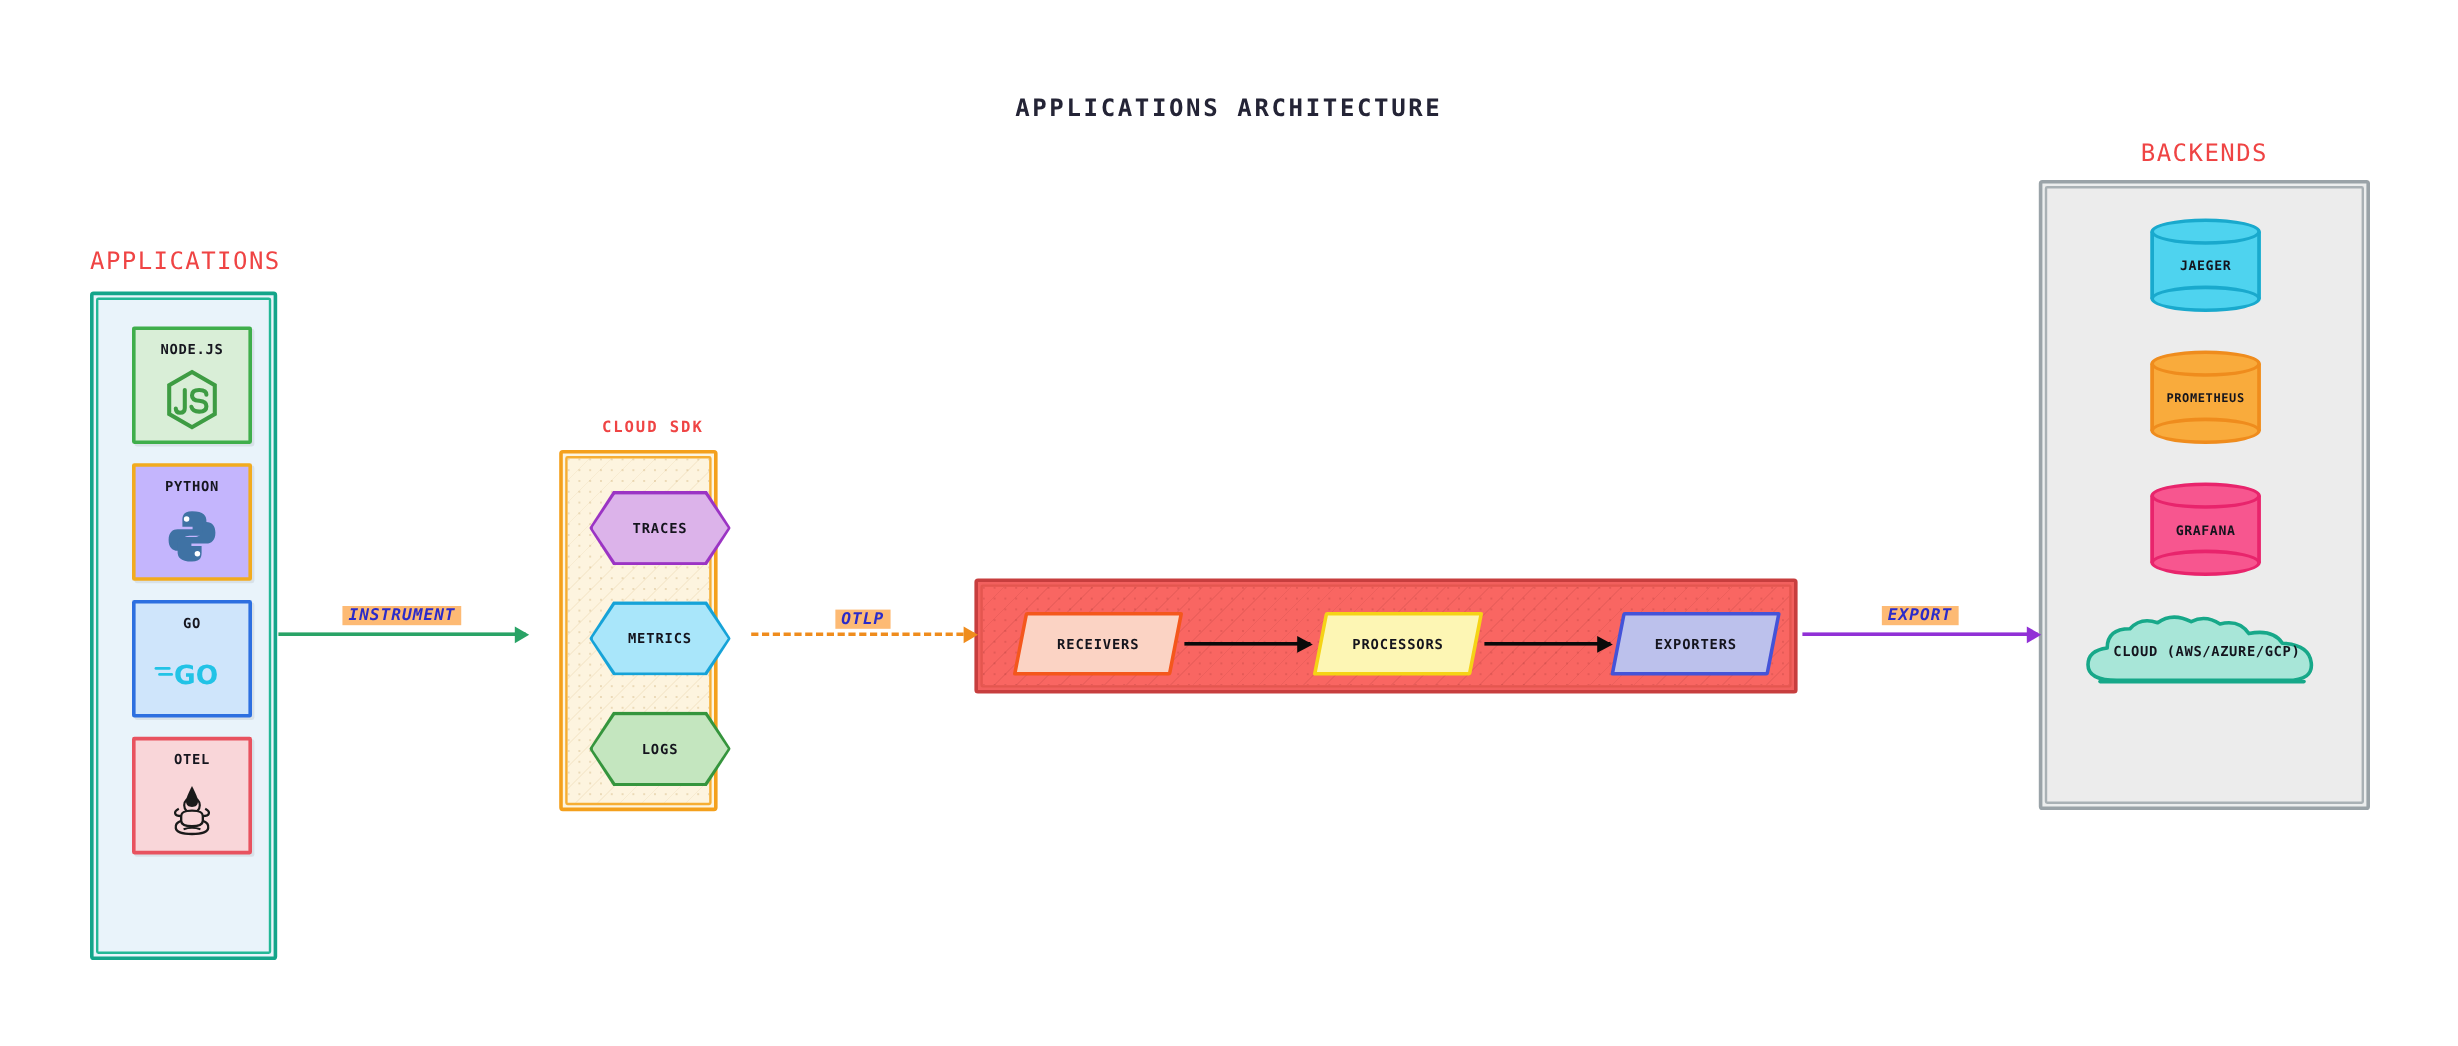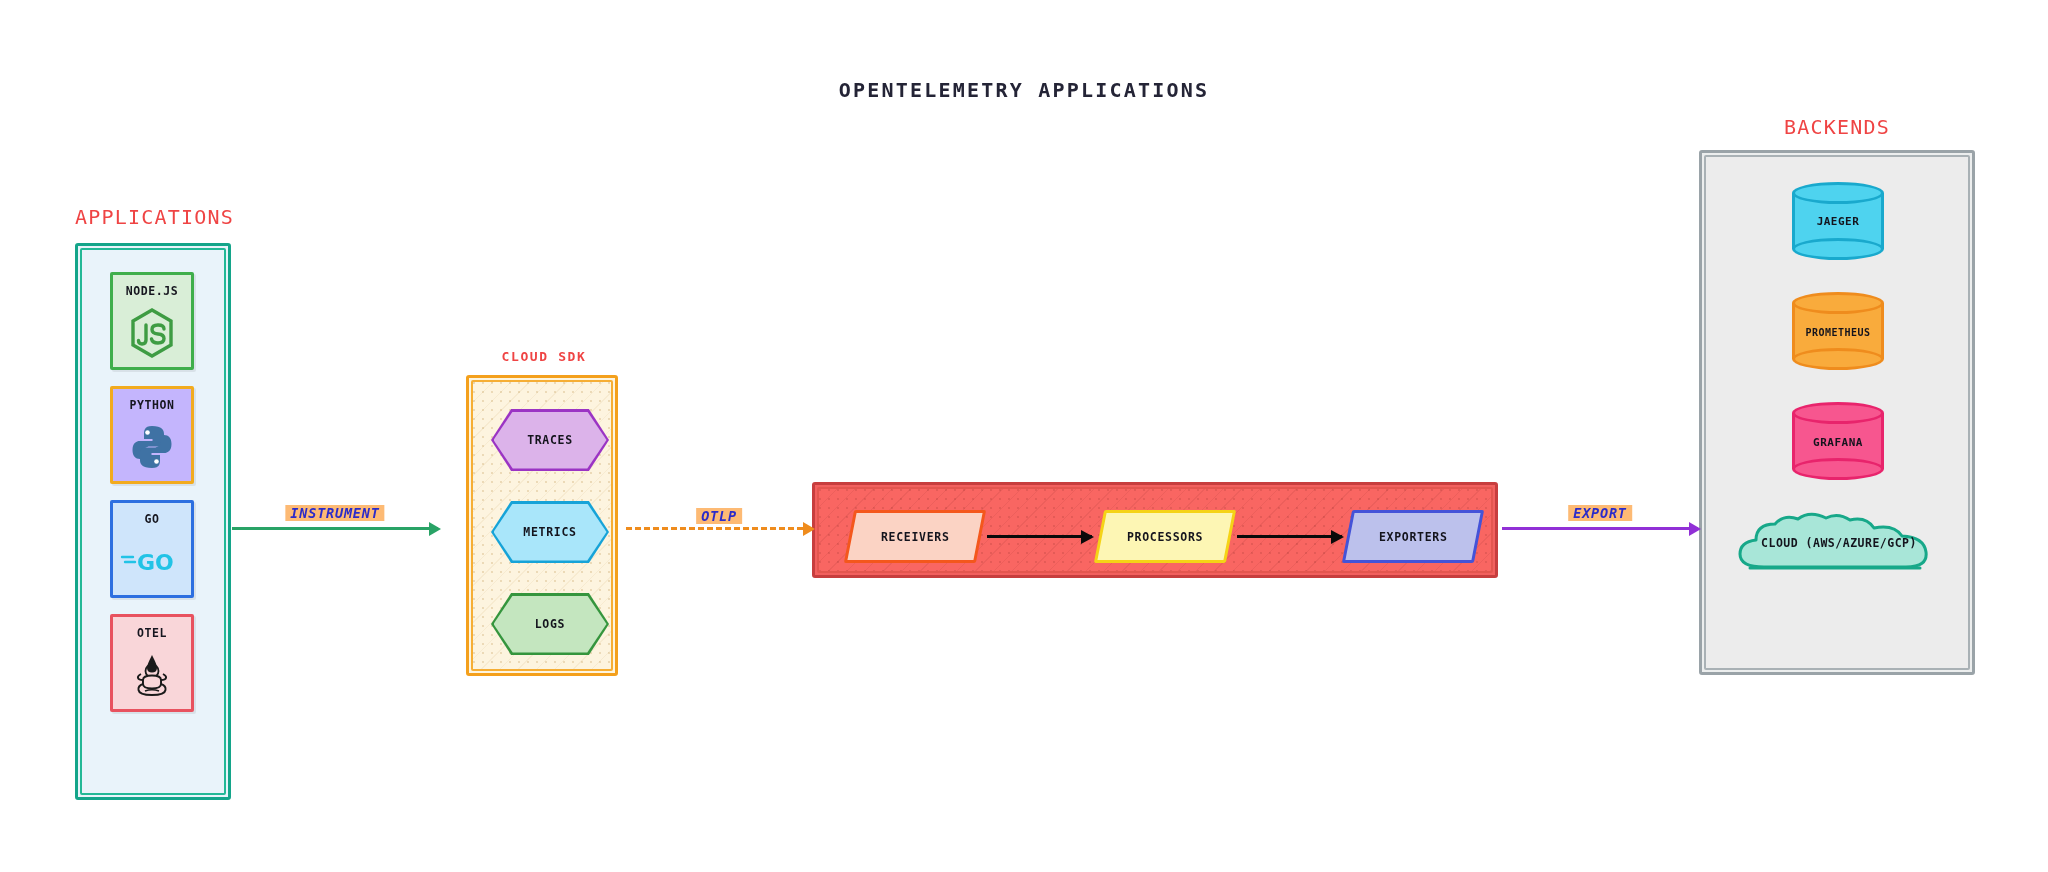--- a/index.html
+++ b/index.html
@@ -41,33 +41,33 @@
   #applications-panel{ left:75px; top:243px; width:156px; height:557px; }
   #applications-panel .outer{ border:3px solid #14a58a; background:#e9f4fb; }
   #applications-panel .inner{ border:2px solid #23b896; background:#e9f3fa; }
 
   
   #backends-panel{ left:1699px; top:150px; width:276px; height:525px; }
   #backends-panel .outer{ border:3px solid #9aa3a8; background:#eceeee; }
   #backends-panel .inner{ border:2px solid #a9b1b5; background:#ececec; }
 
   
-  #sdk-panel{ left:466px; top:375px; width:152px; height:301px; }
+  #sdk-panel{ left:466px; top:375px; width:132px; height:301px; }
   #sdk-panel .outer{ border:3px solid #f4a01c; background:#fdf5e0; }
   #sdk-panel .inner{
     border:2px solid #f6ae34; background:#fdf4df;
     background-image:
       radial-gradient(circle at 1px 1px, rgba(190,150,80,.28) .9px, transparent 1px),
       repeating-linear-gradient(-45deg, rgba(200,160,90,.11) 0 1px, transparent 1px 13px);
     background-size:9px 9px, auto;
   }
 
   
   .app-card{
-    position:absolute; width:84px; height:98px; left:28px;
+    position:absolute; width:100px; height:98px; left:28px;
     border-width:3px; border-style:solid; border-radius:2px;
     display:flex; flex-direction:column; align-items:center;
     box-shadow:2px 2px 0 rgba(0,0,0,.07);
     background-image:
       repeating-linear-gradient(-45deg, rgba(0,0,0,.035) 0 1px, transparent 1px 12px);
   }
   .app-card .lbl{
     font-size:11.5px; font-weight:bold; color:#16161f;
     margin-top:9px; letter-spacing:.6px;
     font-family:"DejaVu Sans Mono", monospace;
@@ -195,21 +195,21 @@
   }
   #conn-otlp .arrowhead{ border-left:12px solid #ef8c1d; top:-8px; }
   #conn-export{ left:1502px; top:527px; width:196px; background:#9130d6; }
   #conn-export .arrowhead{ border-left:12px solid #9130d6; }
 </style>
 </head>
 <body>
 
 <div id="stage">
 
-  <div class="diagram-title">OPENTELEMETRY APPLICATIONS</div>
+  <div class="diagram-title">APPLICATIONS ARCHITECTURE</div>
 
   <div class="group-title" style="left:75px; top:205px; width:156px;">APPLICATIONS</div>
 
   <div class="panel" id="applications-panel">
     <div class="outer"></div>
     <div class="inner">
 
       <div class="app-card" id="app-card-0">
         <div class="lbl">NODE.JS</div>
         <div class="glyph">

